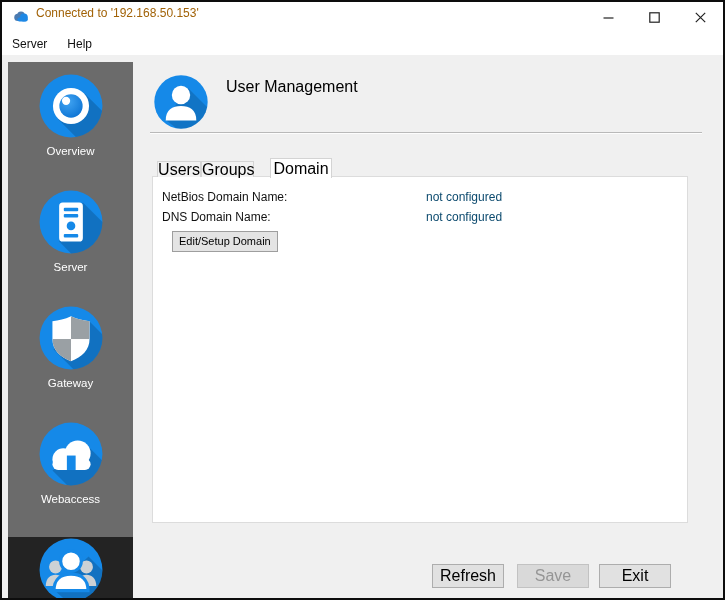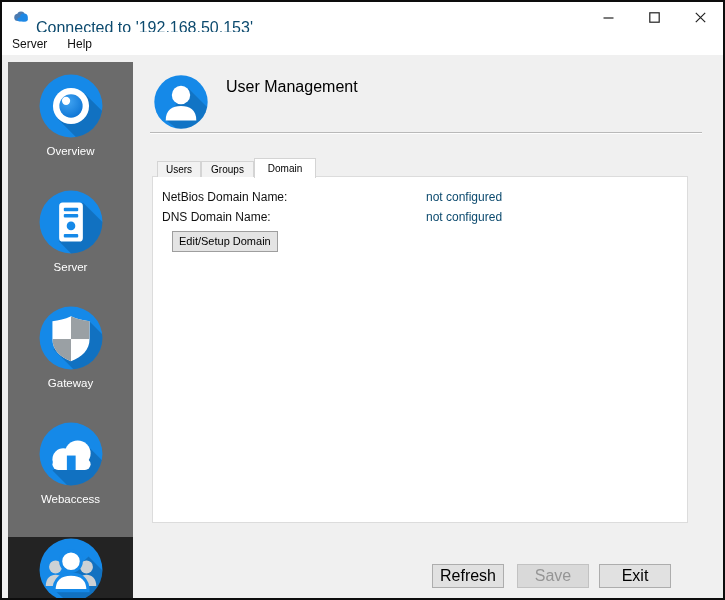--- a/index.html
+++ b/index.html
@@ -4,21 +4,21 @@
 <style>
   * { margin:0; padding:0; box-sizing:border-box; }
   html,body { background:#ffffff; font-family:"Liberation Sans", sans-serif; }
   .window{
     position:relative; width:725px; height:600px;
     background:#ffffff; border:2px solid #0d0d0d; overflow:hidden;
   }
   
   .titlebar{ position:absolute; left:0; top:0; width:721px; height:30px; background:#ffffff; }
   .titlebar .app-icon{ position:absolute; left:10px; top:8px; width:18px; height:14px; }
-  .titlebar .title-text{ position:absolute; left:34px; top:17px; font-size:16px; color:#0c4a6e; white-space:nowrap; }
+  .titlebar .title-text{ position:absolute; left:34px; top:4px; font-size:12px; color:#a16207; white-space:nowrap; }
   .win-controls{ position:absolute; right:0; top:0; height:30px; display:flex; }
   .win-btn{ width:46px; height:30px; display:flex; align-items:center; justify-content:center; cursor:default; }
   
   .menubar{ position:absolute; left:0; top:30px; width:721px; height:23px; background:#ffffff; display:flex; align-items:center; }
   .menu-item{ padding:3px 10px; font-size:12px; color:#111; }
   
   .form-bg{ position:absolute; left:0; top:53px; width:721px; height:543px; background:#f0f0f0; }
   
   .sidebar{ position:absolute; left:6px; top:60px; width:125px; height:526px; background:#6b6b6b; }
   .side-item{ position:relative; width:125px; height:105px; text-align:center; }
@@ -26,22 +26,22 @@
   .side-item svg{ display:block; margin:11px auto 0 auto; }
   .side-label{ display:block; margin-top:6px; font-size:11.5px; color:#ffffff; }
   
   .hdr-icon{ position:absolute; left:151px; top:72px; }
   .hdr-title{ position:absolute; left:224px; top:76px; font-size:16px; color:#000; }
   .groove{ position:absolute; left:148px; top:130px; width:552px; height:2px;
            border-top:1px solid #b9b9b9; border-bottom:1px solid #fdfdfd; }
   
   .tabs{ position:absolute; left:155px; top:155px; height:20px; display:flex; align-items:flex-end; z-index:3; }
   .tab{ height:16px; border:1px solid #d4d4d4; border-bottom:none; background:#f2f2f2;
-        font-size:10px; color:#000; text-align:center; line-height:15px; }
-  .tab-users{ width:44px; } .tab-groups{ width:53px; } .tab-domain{ width:62px; }
+        font-size:16px; color:#000; text-align:center; line-height:15px; }
+  .tab-users{ width:44px; } .tab-groups{ width:53px; } .tab-domain{ width:62px;margin-left:16px; }
   .tab.active{ height:20px; background:#ffffff; line-height:19px; margin-bottom:-1px; }
   
   .panel{ position:absolute; left:150px; top:174px; width:536px; height:347px;
           background:#ffffff; border:1px solid #dcdcdc; z-index:2; }
   .field-label{ position:absolute; left:9px; font-size:12px; color:#111; }
   .field-value{ position:absolute; left:273px; font-size:12px; color:#0c4a6e; }
   .row1{ top:13px; } .row2{ top:33px; }
   .edit-btn{ position:absolute; left:19px; top:54px; padding:3px 6px 4px 6px;
              font-size:11px; font-family:"Liberation Sans", sans-serif; color:#000;
              background:#e4e4e4; border:1px solid #9e9e9e; cursor:default; }

